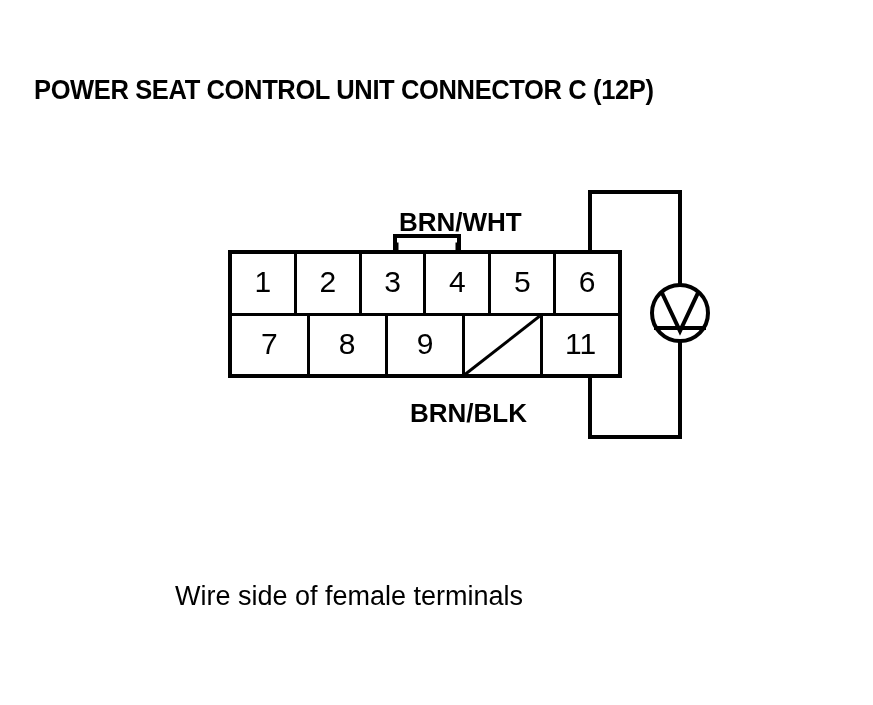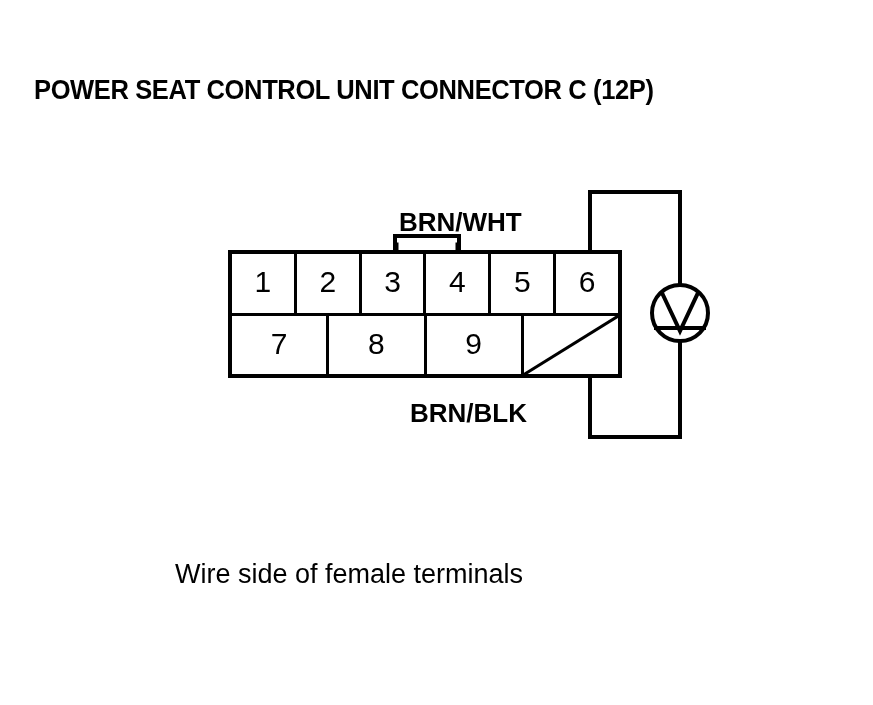--- a/index.html
+++ b/index.html
@@ -124,21 +124,21 @@
     top: 0;
     width: 873px;
     height: 705px;
     pointer-events: none;
   }
 
   
   #caption-wire-side {
     position: absolute;
     left: 175px;
-    top: 558px;
+    top: 580px;
     font-family: "Liberation Sans", sans-serif;
     font-weight: normal;
     font-size: 27px;
     line-height: 32px;
     white-space: nowrap;
   }
   #figure-id {
     position: absolute;
     left: 35px;
     top: 609px;
@@ -192,20 +192,23 @@
           <span class="pin-number">8</span>
         </div>
         <div class="pin-cell">
           <span class="pin-number">9</span>
         </div>
         <div class="pin-cell blank">
           <svg class="pin-slash" viewBox="0 0 100 100" preserveAspectRatio="none">
             <line x1="0" y1="100" x2="100" y2="0" stroke="#000000" stroke-width="3" vector-effect="non-scaling-stroke"></line>
           </svg>
           <span class="pin-number"></span>
+        </div>
+        <div class="pin-cell">
+          <span class="pin-number">11</span>
         </div>
       </div>
 
     </div>
   </div>
 
   <div class="wire-label" id="label-brn-blk">BRN/BLK</div>
 
   <svg id="circuit-layer" viewBox="0 0 873 705">
     <g stroke="#000000" stroke-width="4" fill="none" stroke-linecap="square">

